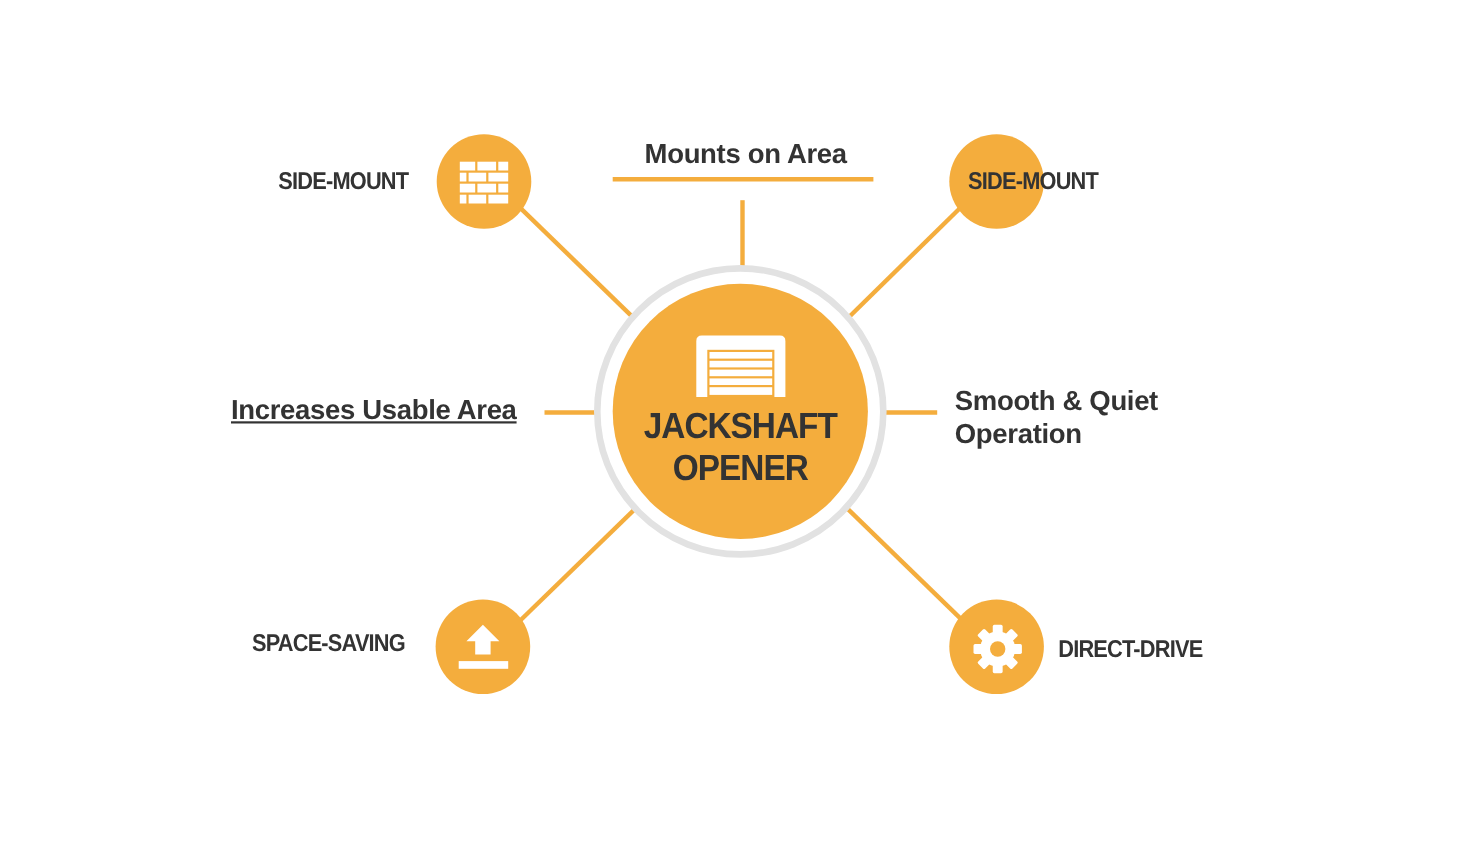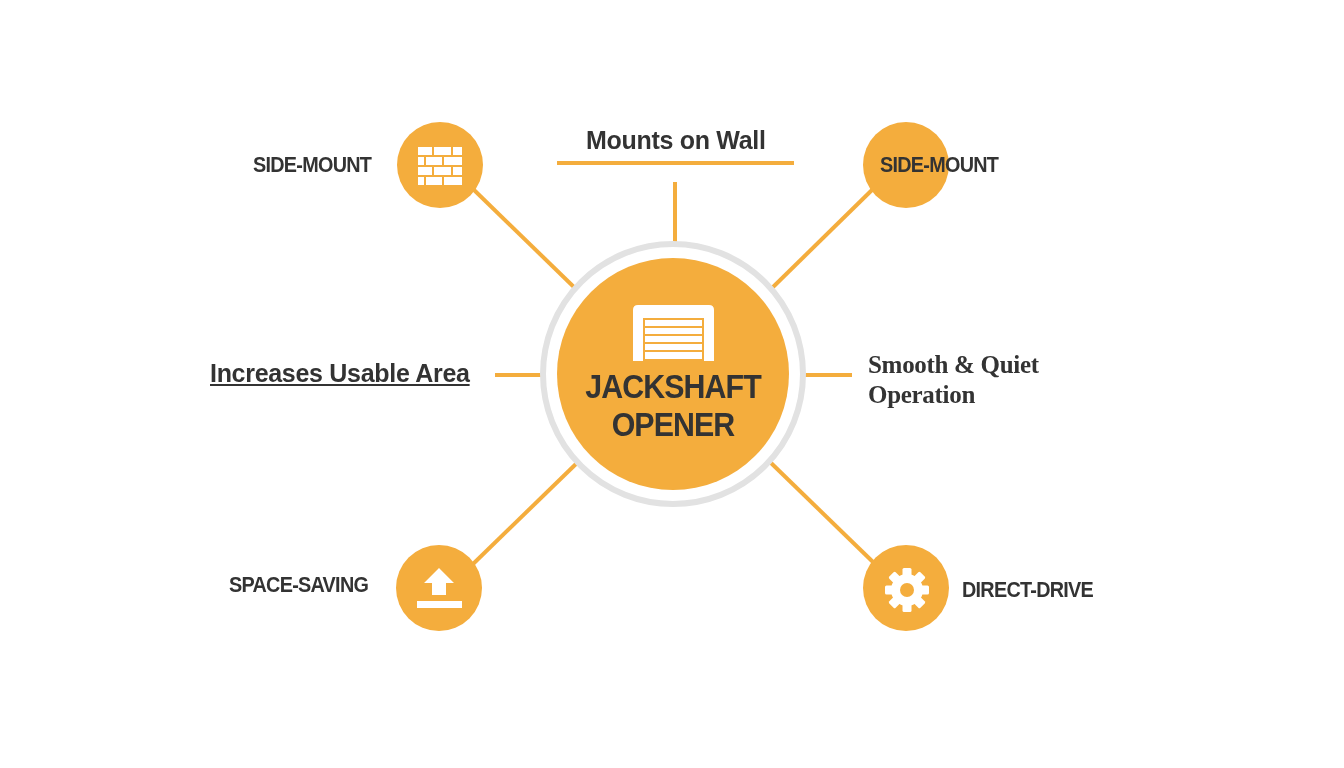--- a/index.html
+++ b/index.html
@@ -57,21 +57,20 @@
   #lbl-mounts-wall {
     left: 586px; top: 128px;
   }
   #lbl-usable-area {
     left: 210px; top: 361px; text-decoration: underline;
   }
   #lbl-smooth {
     left: 868px; top: 350px;
     line-height: 30px;
     white-space: pre-line;
-    font-family: Liberation Serif, serif;
   }
   #center-title {
     position: absolute;
     left: 557px;
     top: 368px;
     width: 232px;
     text-align: center;
     font-family: "Liberation Sans", "DejaVu Sans", sans-serif;
     font-weight: bold;
     font-size: 33px;
@@ -161,16 +160,16 @@
 <div id="center-title">
   <div>JACKSHAFT</div>
   <div>OPENER</div>
 </div>
 
 <div id="lbl-side-mount-left" class="label label-caps">SIDE-MOUNT</div>
 <div id="lbl-side-mount-right" class="label label-caps">SIDE-MOUNT</div>
 <div id="lbl-space-saving" class="label label-caps">SPACE-SAVING</div>
 <div id="lbl-direct-drive" class="label label-caps">DIRECT-DRIVE</div>
 
-<div id="lbl-mounts-wall" class="label label-sentence">Mounts on Wall</div>
+<div id="lbl-mounts-wall" class="label label-sentence">Mounts on Area</div>
 <div id="lbl-usable-area" class="label label-sentence">Increases Usable Area</div>
 <div id="lbl-smooth" class="label label-sentence">Smooth &amp; Quiet
 Operation</div>
 
 </body></html>

